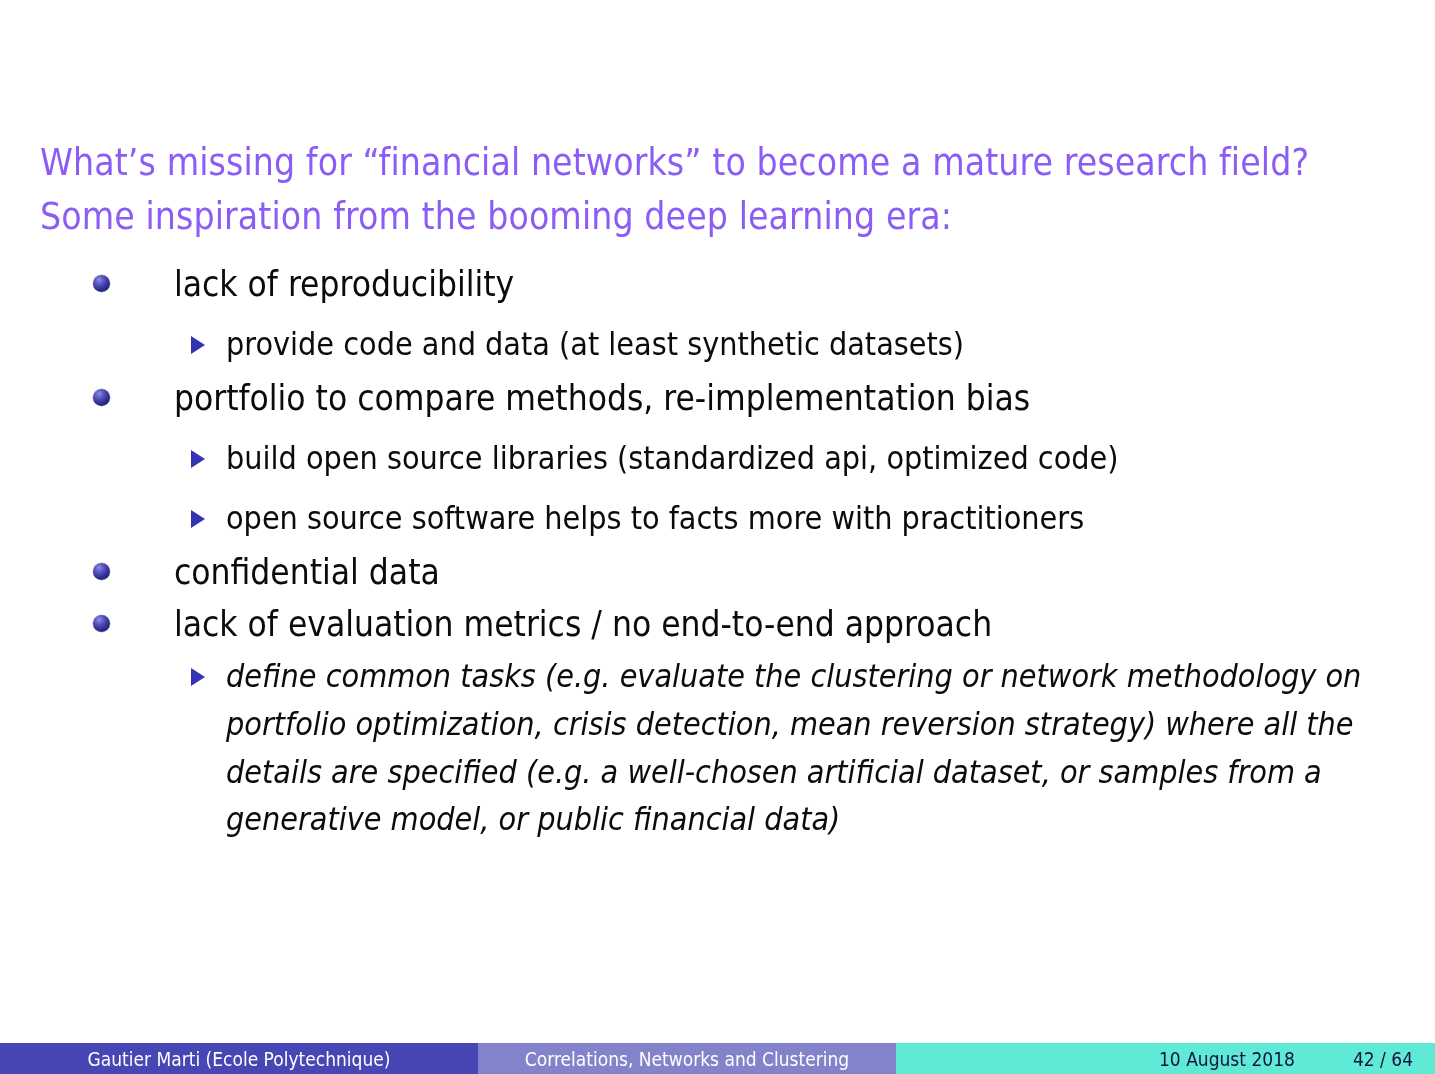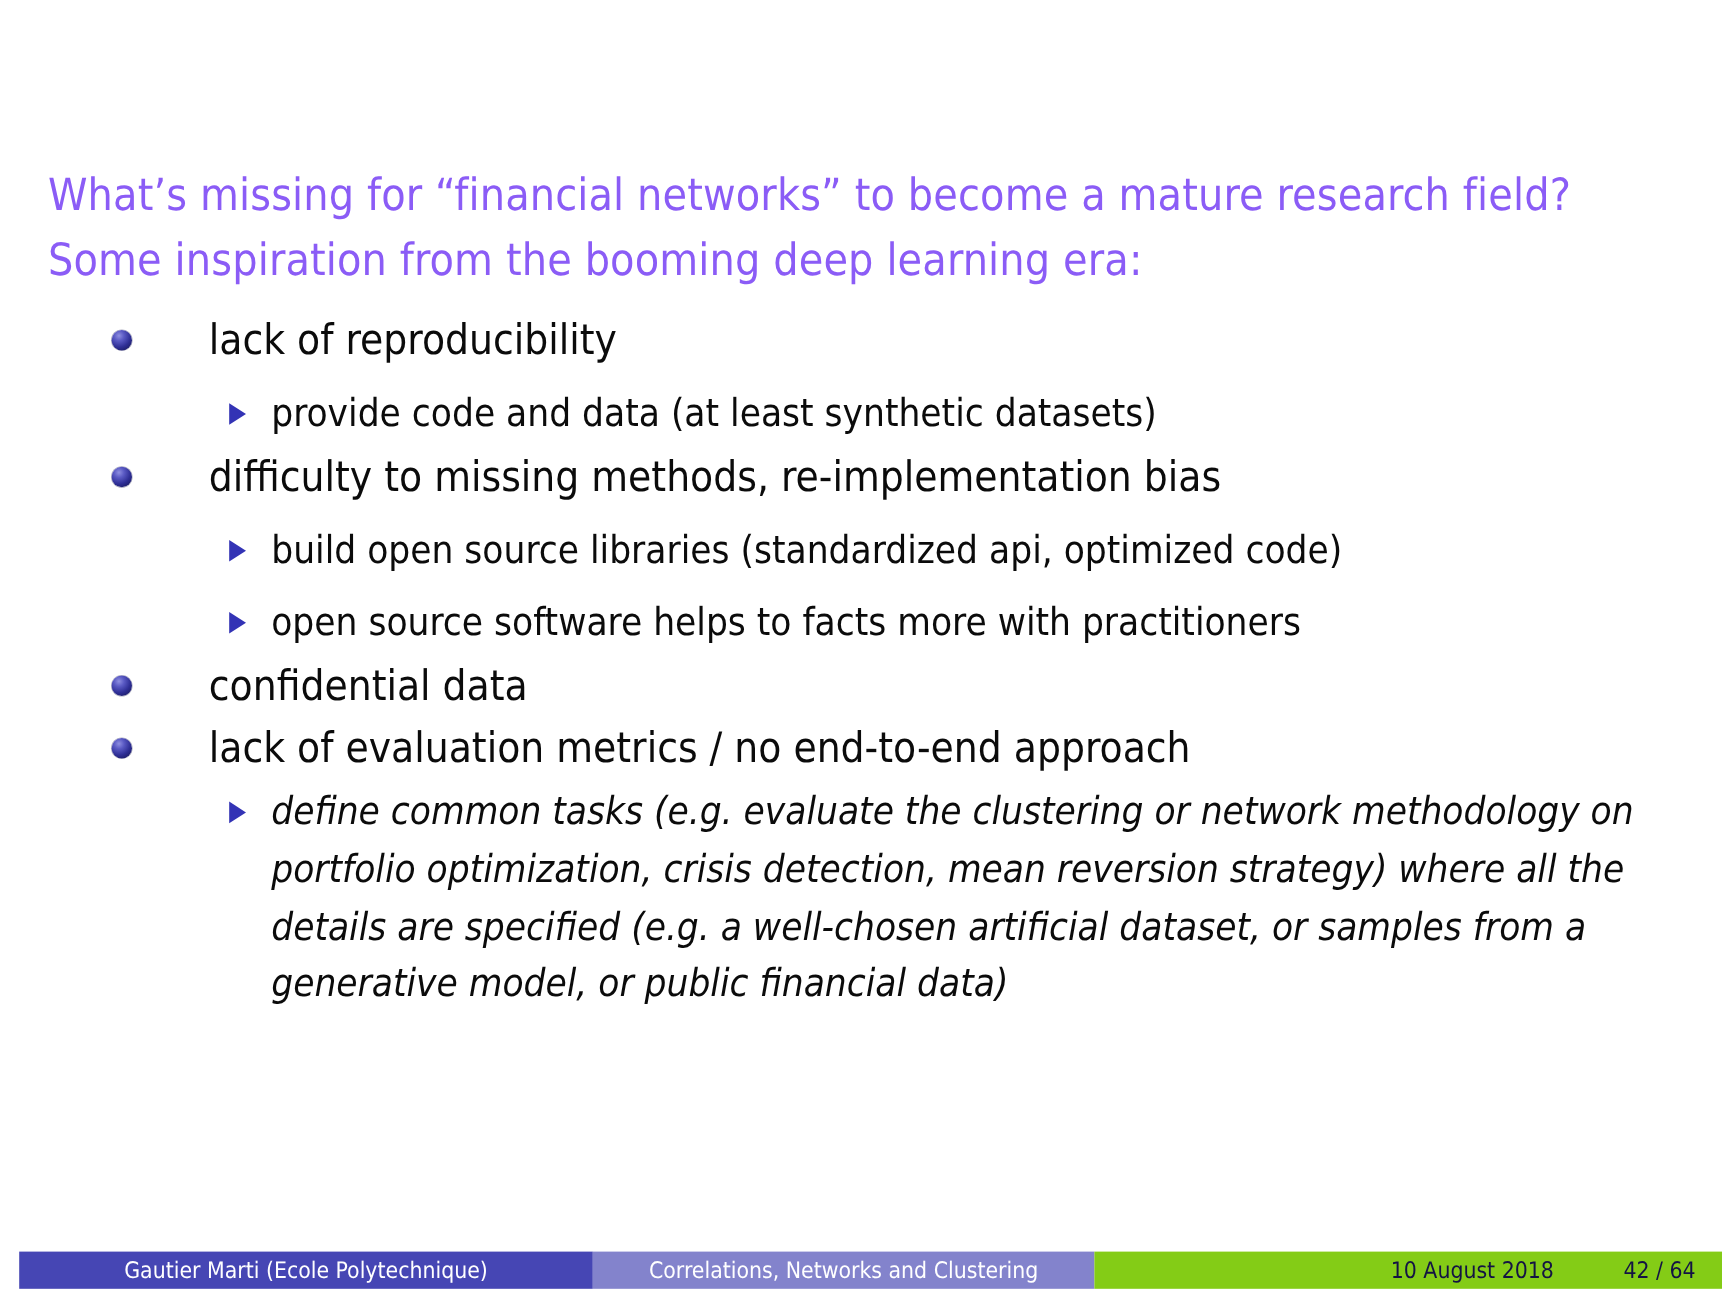--- a/index.html
+++ b/index.html
@@ -114,21 +114,21 @@
     width: 0;
     height: 0;
     border-top: 9px solid transparent;
     border-bottom: 9px solid transparent;
     border-left: 14px solid #3333b5;
   }
 
   
   .footer {
     position: absolute;
-    left: 16px;
+    left: 0;
     right: 0;
     bottom: 0;
     height: 31px;
     display: flex;
     align-items: stretch;
     font-size: 19px;
   }
   .foot-seg {
     display: flex;
     align-items: center;
@@ -142,21 +142,21 @@
     background: #4646b4;
     color: #ffffff;
   }
   .foot-subject {
     width: 418px;
     background: #8383cc;
     color: #ffffff;
   }
   .foot-meta {
     flex: 1;
-    background: #84cc16;
+    background: #5eead4;
     color: #131344;
     justify-content: flex-end;
     padding-right: 22px;
     gap: 0;
   }
   .foot-date { margin-right: 58px; }
   .foot-page { }
 </style>
 </head>
 <body>
@@ -179,21 +179,21 @@
         <ul class="lvl2">
           <li class="item2">
             <span class="bullet-tri"></span>
             <span class="txt2 nowrap">provide code and data (at least synthetic datasets)</span>
           </li>
         </ul>
       </li>
 
       <li class="item1">
         <span class="bullet-sphere"></span>
-        <span class="txt1">difficulty to missing methods, re-implementation bias</span>
+        <span class="txt1">portfolio to compare methods, re-implementation bias</span>
         <ul class="lvl2">
           <li class="item2">
             <span class="bullet-tri"></span>
             <span class="txt2 nowrap">build open source libraries (standardized api, optimized code)</span>
           </li>
           <li class="item2">
             <span class="bullet-tri"></span>
             <span class="txt2 nowrap">open source software helps to facts more with practitioners</span>
           </li>
         </ul>

